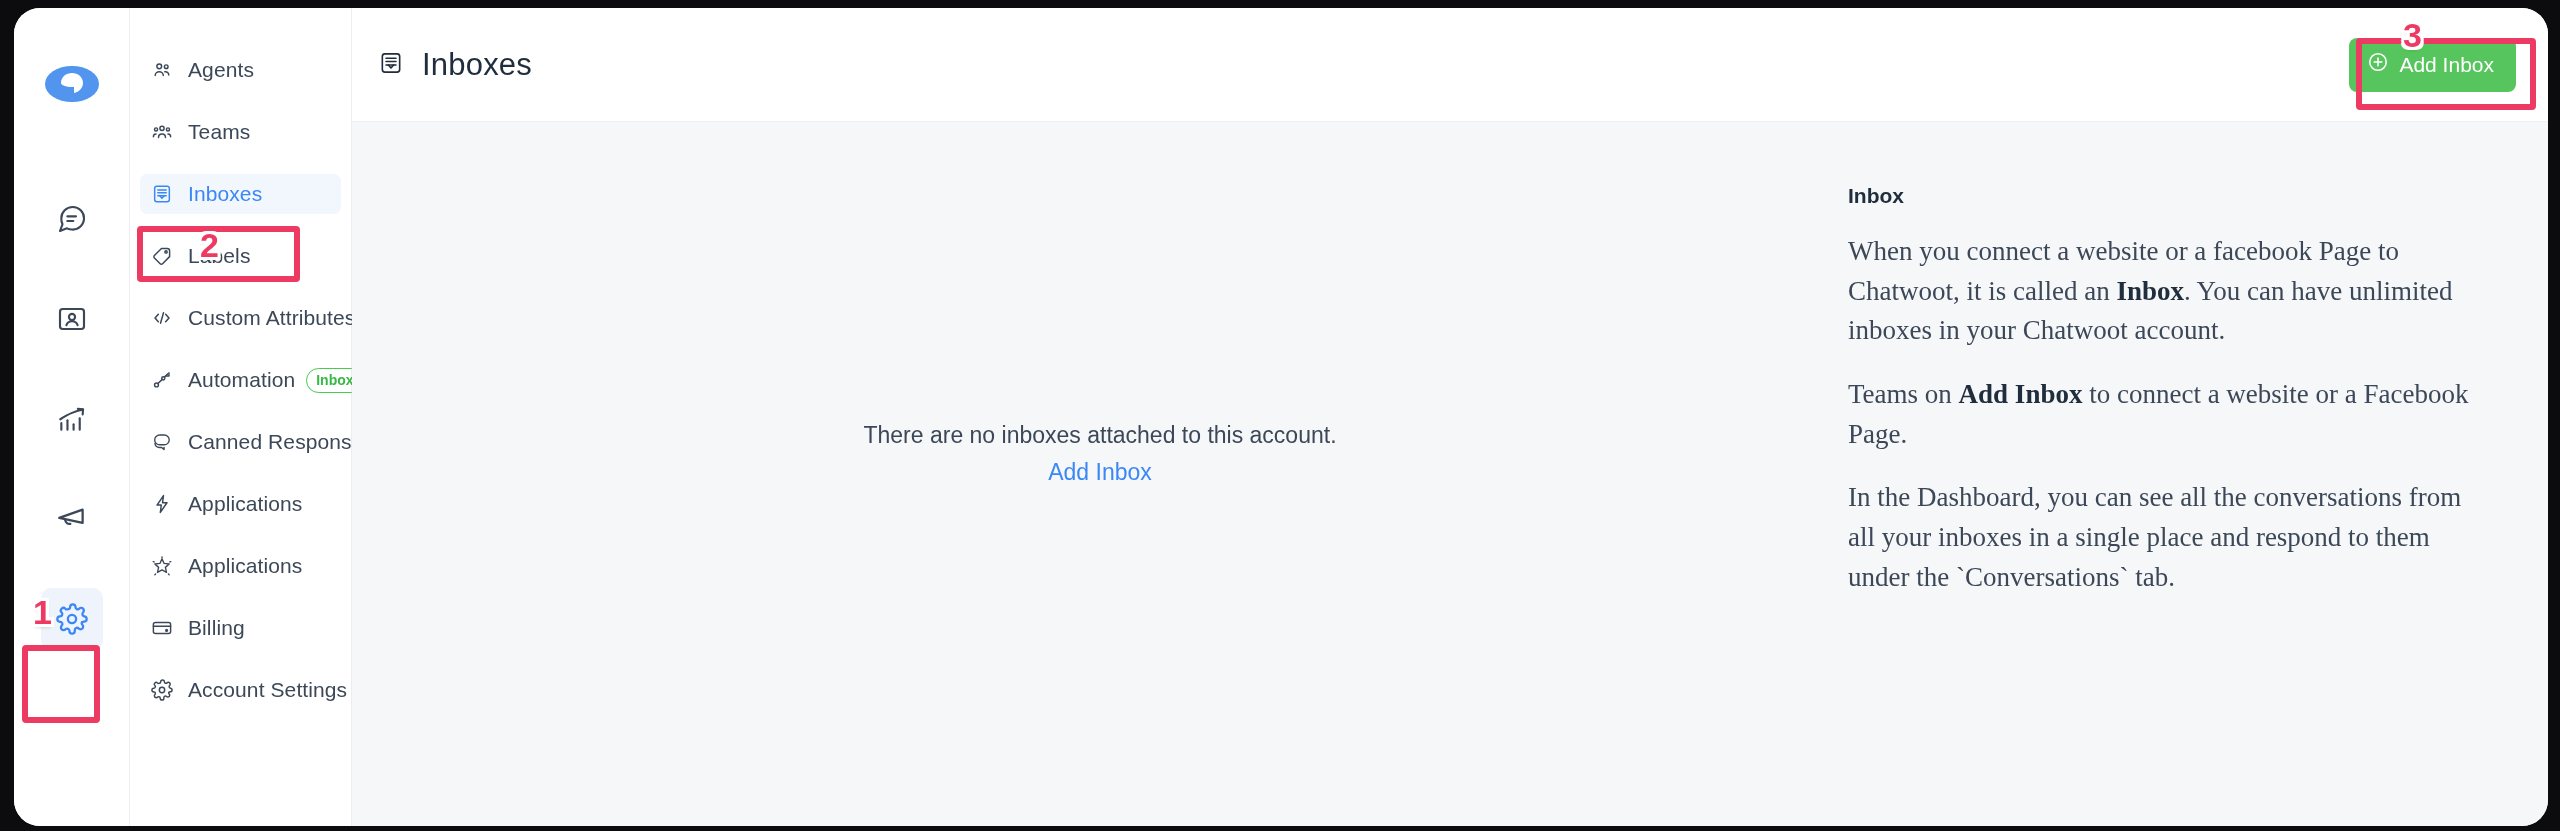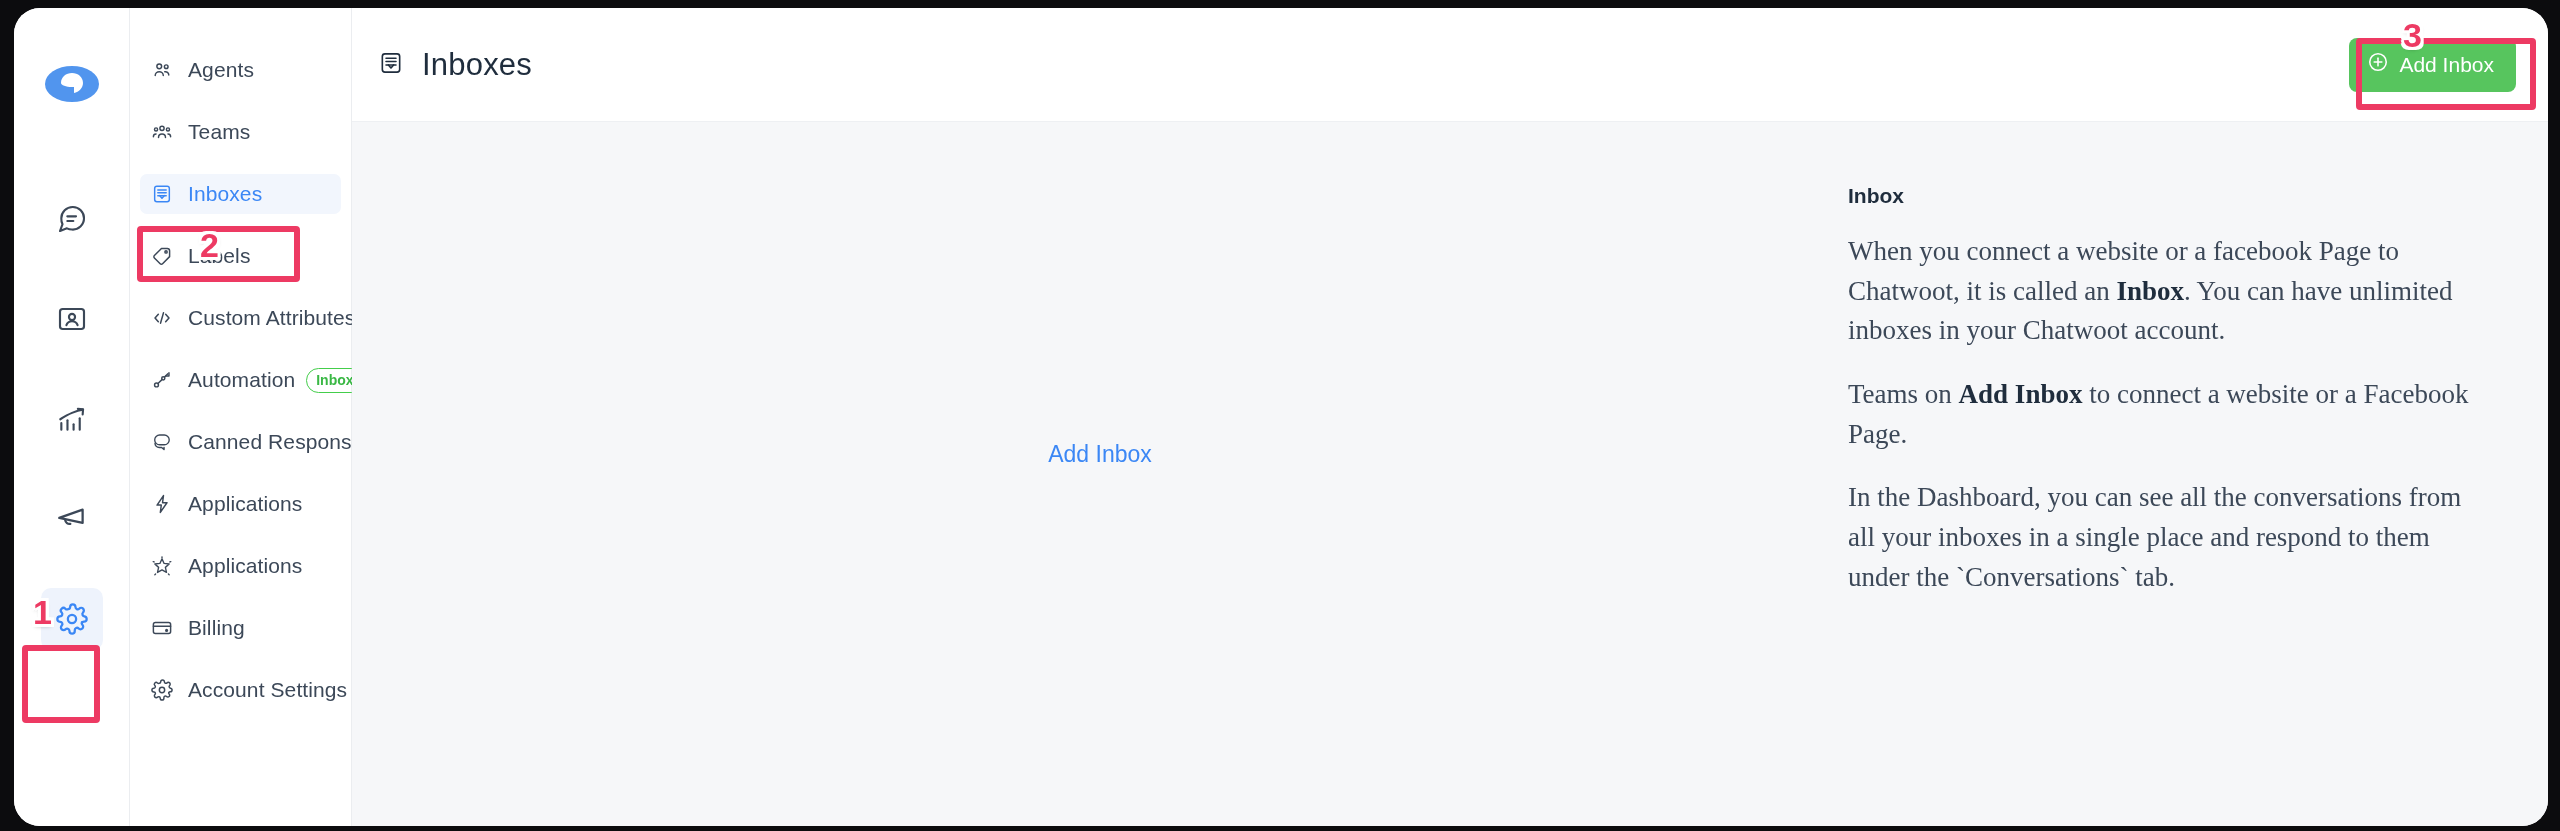--- a/index.html
+++ b/index.html
@@ -499,20 +499,21 @@
           </span>
           <span>Add Inbox</span>
         </button>
 
         <div id="anno3-box"></div>
       </header>
 
       <div id="content">
 
         <div id="empty-state">
+          <p id="empty-text">There are no inboxes attached to this account.</p>
           <a id="empty-link">Add Inbox</a>
         </div>
 
         <aside id="help-panel">
           <h2 id="help-title">Inbox</h2>
           <div id="help-body">
               <p class="help-para"><span>When you connect a website or a facebook Page to Chatwoot, it is called an </span><b>Inbox</b><span>. You can have unlimited inboxes in your Chatwoot account.</span></p>
               <p class="help-para"><span>Teams on </span><b>Add Inbox</b><span> to connect a website or a Facebook Page.</span></p>
               <p class="help-para"><span>In the Dashboard, you can see all the conversations from all your inboxes in a single place and respond to them under the `Conversations` tab.</span></p>
             </div>

